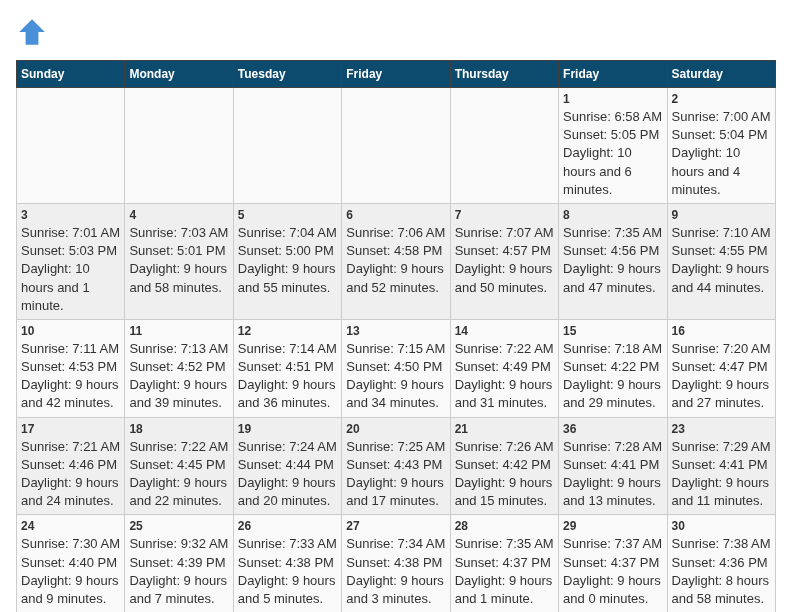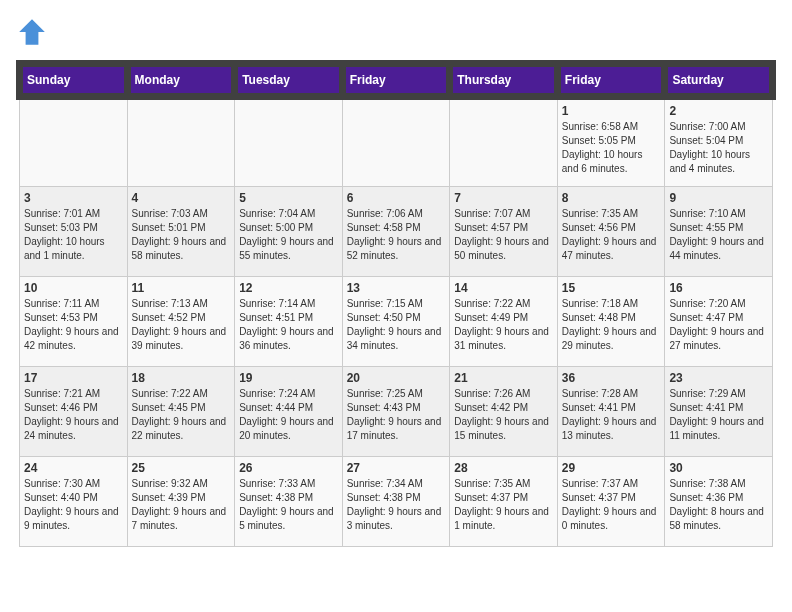--- a/index.html
+++ b/index.html
@@ -46,27 +46,27 @@
     .subtitle {
       font-size: 14px;
       color: #555;
     }
     table {
       width: 100%;
       border-collapse: collapse;
       table-layout: fixed;
     }
     thead tr th {
-      background-color: #4c1d95;
+      background-color: #0c4a6e;
       color: white;
       font-size: 12px;
       font-weight: bold;
       padding: 6px 4px;
       text-align: left;
-      border: 7px solid #404040;
+      border: 1px solid #404040;
     }
     tbody tr td {
       border: 1px solid #ccc;
       vertical-align: top;
       padding: 4px;
       font-size: 10px;
       color: #333;
       min-height: 80px;
       height: 90px;
       background: #fff;
@@ -77,21 +77,21 @@
     tbody tr:nth-child(even) td {
       background: #efefef;
     }
     .day-number {
       font-size: 12px;
       font-weight: bold;
       margin-bottom: 2px;
       display: block;
     }
     .day-info {
-      font-size: 10px;
+      font-size: 13px;
       line-height: 1.4;
       color: #333;
     }
     td.empty {
       background: #f0f0f0;
     }
   </style>
 </head>
 <body>
 
@@ -214,21 +214,21 @@
         </td>
         <td>
           <span class="day-number">14</span>
           <div class="day-info">Sunrise: 7:22 AM
 Sunset: 4:49 PM
 Daylight: 9 hours and 31 minutes.</div>
         </td>
         <td>
           <span class="day-number">15</span>
           <div class="day-info">Sunrise: 7:18 AM
-Sunset: 4:48 PM
+Sunset: 4:22 PM
 Daylight: 9 hours and 29 minutes.</div>
         </td>
         <td>
           <span class="day-number">16</span>
           <div class="day-info">Sunrise: 7:20 AM
 Sunset: 4:47 PM
 Daylight: 9 hours and 27 minutes.</div>
         </td>
       </tr>
       <tr>

